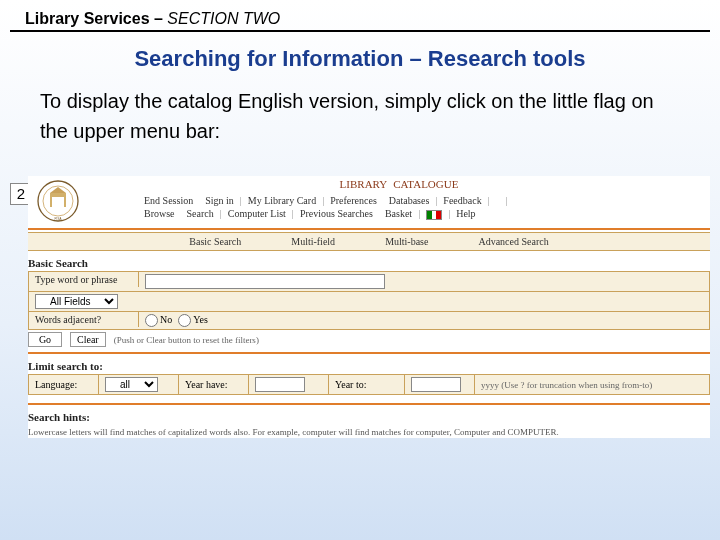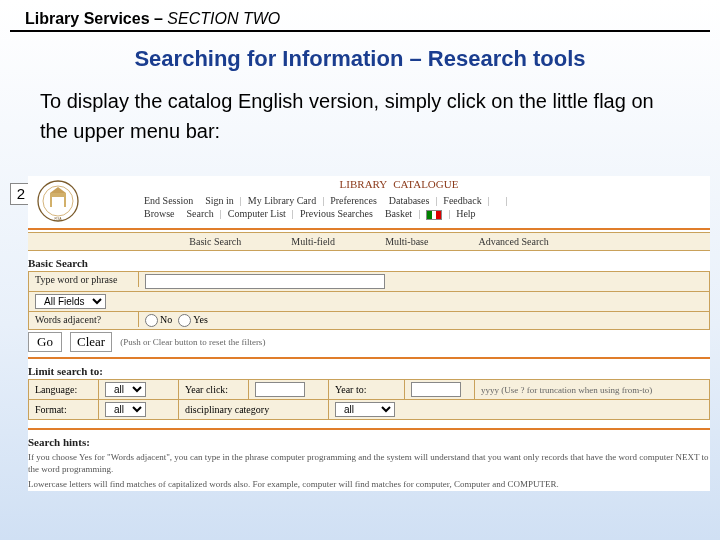--- a/index.html
+++ b/index.html
@@ -143,33 +143,33 @@
     align-items:center;
     gap:6px;
   }
   input[type=text] {
     font-size:10px;
     padding:1px 2px;
     border:1px solid #888;
   }
   select {
     font-size:10px;
-    padding:0 4px;
+    padding:0 10px;
     border:1px solid #888;
     background:#fff;
   }
   input[type=radio] { margin:0 2px 0 0; vertical-align:middle; }
   .btn {
     display:inline-block;
     min-width:34px;
     padding:1px 6px;
     background:#fff;
     border:1px solid #999;
     font-family:Georgia,serif;
-    font-size:13px;
+    font-size:10px;
     text-align:center;
     cursor:pointer;
   }
   .btn-row {
     display:flex;
     align-items:center;
     gap:8px;
     padding:3px 0;
   }
   .tip {
@@ -300,33 +300,26 @@
   </div>
   <hr class="hr-orange">
 
   <div class="sec-title">Limit search to:</div>
 
   <table class="limit-grid">
     <tbody>
         <tr>
       <td style="width:70px">Language:</td>
       <td style="width:80px"><select><option>all</option></select></td>
-      <td style="width:70px">Year click:</td>
+      <td style="width:70px">Year have:</td>
       <td style="width:80px"><input type="text" style="width: 50px;"></td>
       <td style="width:76px">Year to:</td>
       <td style="width:70px"><input type="text" style="width: 50px;"></td>
       <td class="tip">yyyy (Use ? for truncation when using from-to)</td>
     </tr>
-    <tr>
-      <td>Format:</td>
-      <td><select><option>all</option></select></td>
-      <td colspan="2">disciplinary category</td>
-      <td colspan="3"><select style="width:60px"><option>all</option></select></td>
-    </tr>
   </tbody>
     </table>
 
   <hr class="hr-orange" style="margin-top:8px">
 
   <div class="sec-title">Search hints:</div>
-  <div class="blurry">If you choose Yes for "Words adjacent", you can type in the phrase computer programming and the system will understand that you want only records that have the word computer NEXT to the word programming.</div>
   <div class="blurry">Lowercase letters will find matches of capitalized words also. For example, computer will find matches for computer, Computer and COMPUTER.</div>
 </div>
 
 </body></html>

